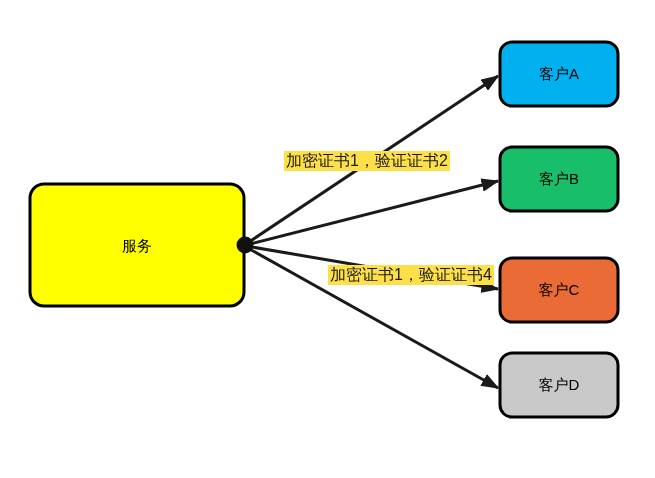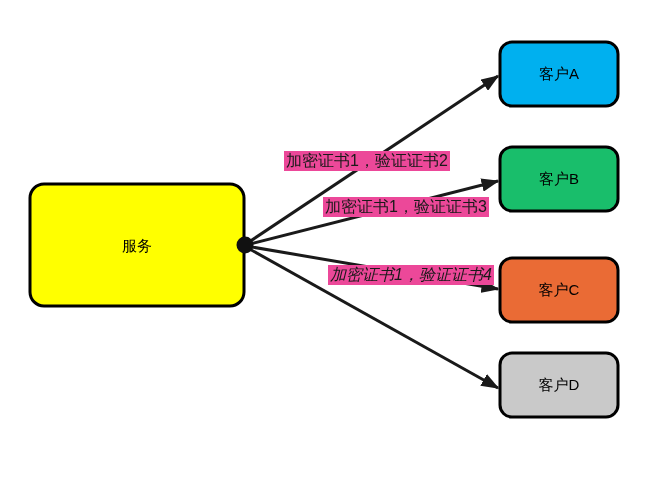--- a/index.html
+++ b/index.html
@@ -25,27 +25,27 @@
   .node-label {
     font-size: 15px;
     fill: #000000;
     font-family: "Liberation Sans", "DejaVu Sans", sans-serif;
   }
   .edge-label {
     position: absolute;
     font-size: 16px;
     line-height: 20px;
     color: #1a1a1a;
-    background: #ec4899;
+    background: #fde047;
     white-space: nowrap;
     padding: 0 2px;
   }
   .edge-label-1 { left: 284px; top: 151px; }
   .edge-label-2 { left: 323px; top: 197px; }
-  .edge-label-3 { left: 328px; top: 265px; font-style: italic; }
+  .edge-label-3 { left: 328px; top: 265px; }
   .edge-label-4 { left: 320px; top: 328px; }
 </style>
 </head>
 <body>
 
 <div class="canvas">
 
   <svg class="diagram-svg" viewBox="0 0 655 478" xmlns="http://www.w3.org/2000/svg">
     <defs>
       <marker id="arrowhead" viewBox="0 0 12 9" markerWidth="6" markerHeight="4.5" refX="11" refY="4.5" orient="auto" markerUnits="strokeWidth">
@@ -72,16 +72,15 @@
     <rect x="500" y="258" width="118" height="64" rx="12" ry="12" stroke="#000000" stroke-width="3" fill="#ea6b35"></rect>
     <text x="559" y="290" dy="0.35em" text-anchor="middle" class="node-label">客户C</text>
 
     <rect x="500" y="353" width="118" height="64" rx="12" ry="12" stroke="#000000" stroke-width="3" fill="#c9c9c9"></rect>
     <text x="559" y="385" dy="0.35em" text-anchor="middle" class="node-label">客户D</text>
 
     <circle cx="245" cy="245" r="8.5" fill="#111111"></circle>
   </svg>
 
   <div class="edge-label edge-label-1">加密证书1，验证证书2</div>
-  <div class="edge-label edge-label-2">加密证书1，验证证书3</div>
   <div class="edge-label edge-label-3">加密证书1，验证证书4</div>
 
 </div>
 
 </body></html>

